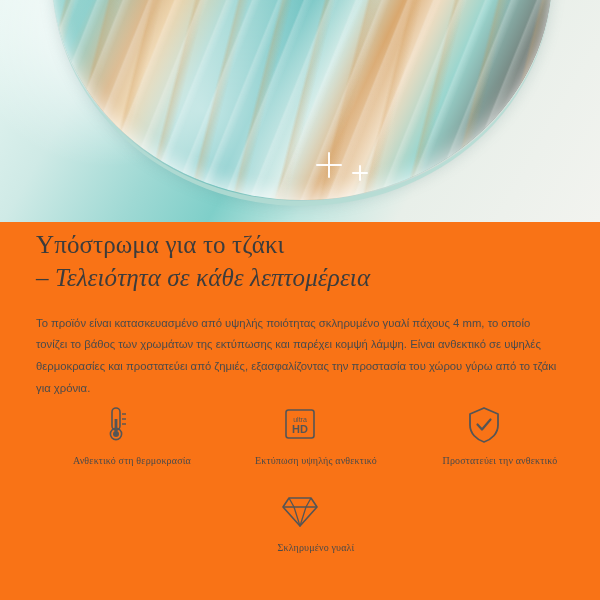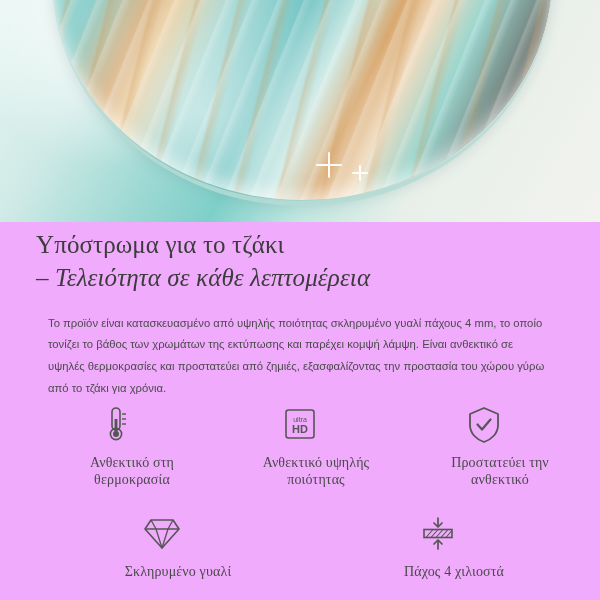--- a/index.html
+++ b/index.html
@@ -10,21 +10,21 @@
     width: 600px;
     height: 600px;
     background: #ffffff;
     font-family: "Liberation Sans", sans-serif;
     overflow: hidden;
   }
   .page {
     position: relative;
     width: 600px;
     height: 600px;
-    background: #f0abfc;
+    background: #f97316;
     overflow: hidden;
   }
 
   
   .hero {
     position: absolute;
     top: 0;
     left: 0;
     width: 600px;
     height: 222px;
@@ -139,21 +139,21 @@
     margin: 0 0 18px 0;
     letter-spacing: 0.1px;
   }
   .headline .l2 { display: block; font-style: italic; }
 
   .paragraph {
     font-family: "Liberation Sans", sans-serif;
     font-size: 11.3px;
     line-height: 1.92;
     color: #4b4b4b;
-    margin: 12px;
+    margin: 0;
     max-width: 530px;
   }
 
   
   .features {
     position: absolute;
     top: 404px;
     left: 0;
     width: 600px;
     box-sizing: border-box;
@@ -173,21 +173,21 @@
   }
   .feature-icon {
     height: 42px;
     display: flex;
     align-items: center;
     justify-content: center;
     margin-bottom: 9px;
   }
   .feature-label {
     font-family: "Liberation Serif", serif;
-    font-size: 14px;
+    font-size: 10px;
     color: #4a4a4a;
     letter-spacing: 0.15px;
     line-height: 1.2;
     margin-left: 32px;
   }
   svg { display: block; }
 </style>
 </head>
 <body>
 
@@ -233,21 +233,21 @@
       </div>
 
       <div class="feature">
         <div class="feature-icon">
           <svg width="40" height="38" viewBox="0 0 40 38">
             <rect x="6" y="4" width="28" height="28" rx="2.5" fill="none" stroke="#555" stroke-width="1.6"></rect>
             <text x="20" y="16" font-family="Liberation Sans, sans-serif" font-size="7" fill="#555" text-anchor="middle">ultra</text>
             <text x="20" y="27" font-family="Liberation Sans, sans-serif" font-size="11" font-weight="bold" fill="#555" text-anchor="middle">HD</text>
           </svg>
         </div>
-        <div class="feature-label">Ανθεκτικό υψηλής ποιότητας</div>
+        <div class="feature-label">Εκτύπωση υψηλής ανθεκτικό</div>
       </div>
 
       <div class="feature">
         <div class="feature-icon">
           <svg width="36" height="40" viewBox="0 0 36 40">
             <path d="M18 3 L32 9 V20 C32 28.5 25.5 34.5 18 37 C10.5 34.5 4 28.5 4 20 V9 Z" fill="none" stroke="#555" stroke-width="1.8" stroke-linejoin="round"></path>
             <path d="M11.5 19.5 L16 24.5 L24.5 14.5" fill="none" stroke="#555" stroke-width="2.2" stroke-linecap="round" stroke-linejoin="round"></path>
           </svg>
         </div>
         <div class="feature-label">Προστατεύει την ανθεκτικό</div>
@@ -262,29 +262,18 @@
           <svg width="40" height="34" viewBox="0 0 40 34">
             <path d="M20 31 L3 12 L9 3 H31 L37 12 Z" fill="none" stroke="#555" stroke-width="1.6" stroke-linejoin="round"></path>
             <path d="M3 12 H37" stroke="#555" stroke-width="1.3"></path>
             <path d="M9 3 L14 12 L20 31 L26 12 L31 3" fill="none" stroke="#555" stroke-width="1.3" stroke-linejoin="round"></path>
           </svg>
         </div>
         <div class="feature-label">Σκληρυμένο γυαλί</div>
       </div>
 
 
-      <div class="feature">
-        <div class="feature-icon">
-          <svg width="42" height="36" viewBox="0 0 42 36">
-            <path d="M21 2 V10 M17 7 L21 11 L25 7" fill="none" stroke="#555" stroke-width="1.7" stroke-linecap="round" stroke-linejoin="round"></path>
-            <rect x="7" y="13.5" width="28" height="8" fill="none" stroke="#555" stroke-width="1.6"></rect>
-            <path d="M9 21.5 L16 13.5 M14 21.5 L21 13.5 M19 21.5 L26 13.5 M24 21.5 L31 13.5 M29 21.5 L34.5 15" stroke="#555" stroke-width="1.1"></path>
-            <path d="M21 33 V25 M17 28 L21 24 L25 28" fill="none" stroke="#555" stroke-width="1.7" stroke-linecap="round" stroke-linejoin="round"></path>
-          </svg>
-        </div>
-        <div class="feature-label">Πάχος 4 χιλιοστά</div>
-      </div>
 
     </div>
 
   </div>
 
 </div>
 
 </body></html>

